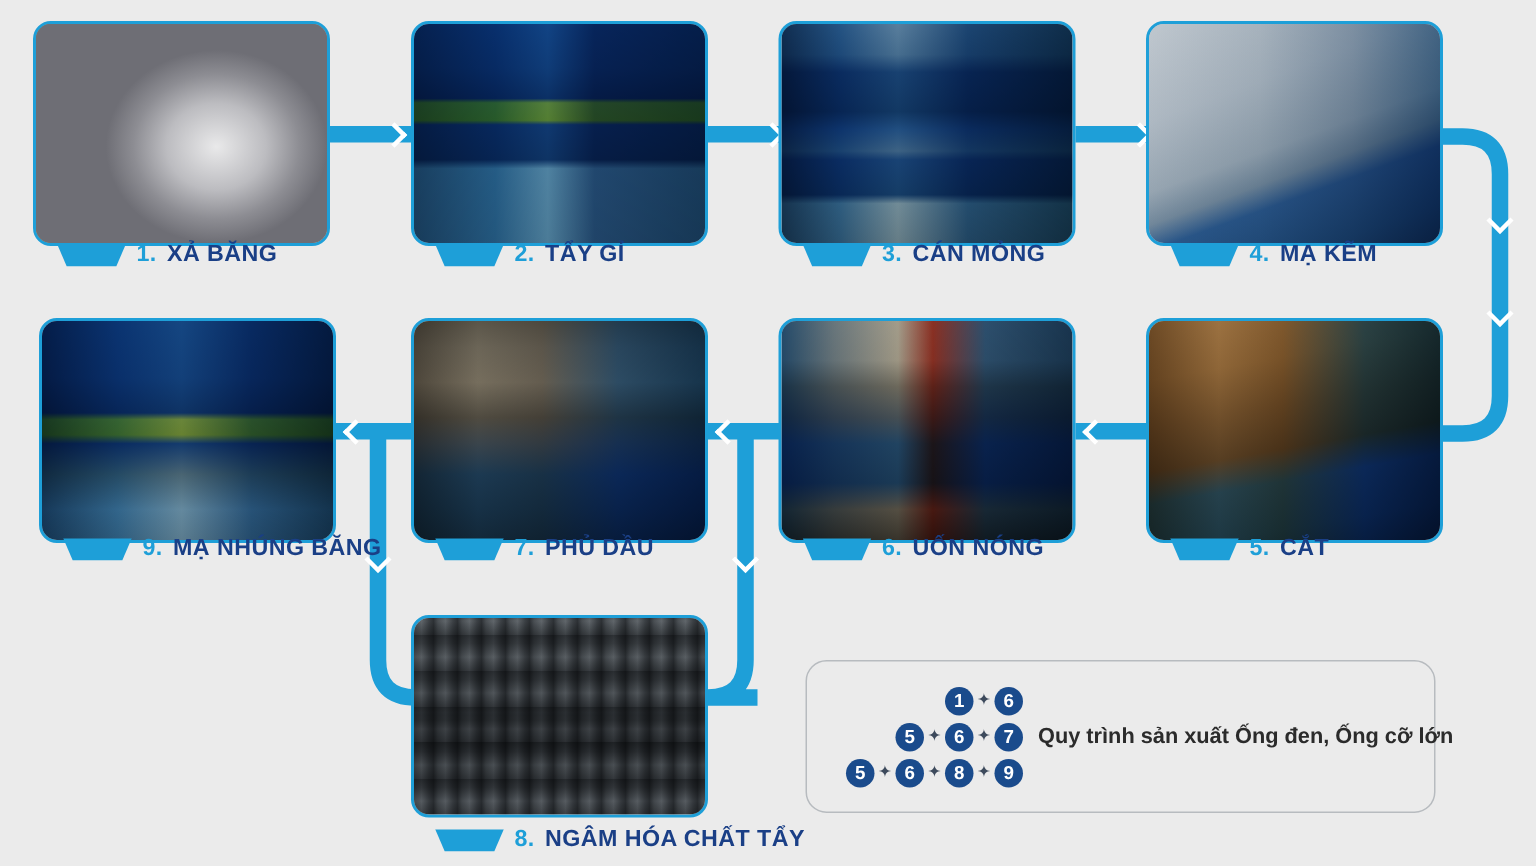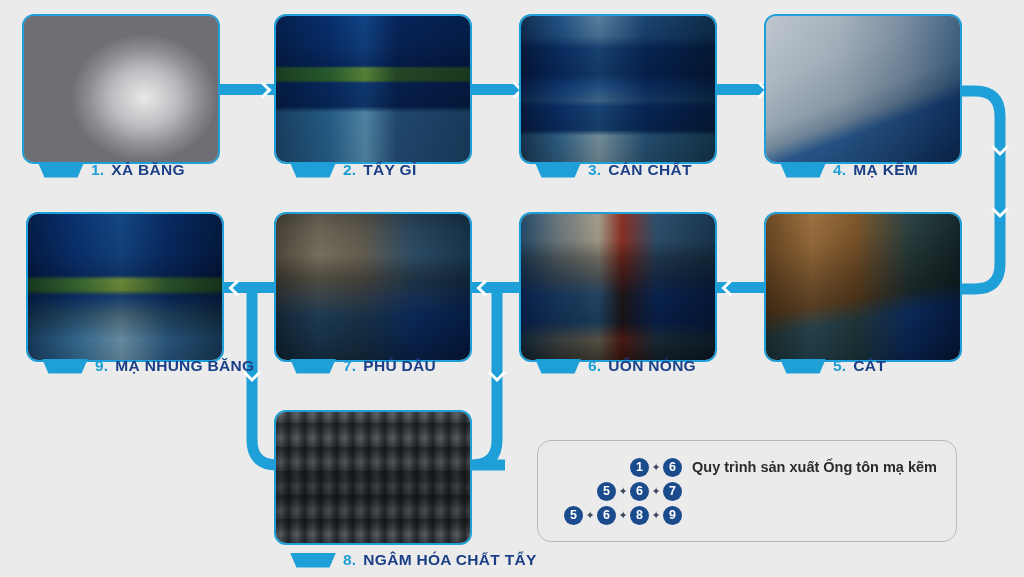--- a/index.html
+++ b/index.html
@@ -227,21 +227,21 @@
   <div class="hconn right" style="left:472px;top:84px;width:56px;">
     <span class="chev"></span>
   </div>
 
   <div class="card" style="left:519px;top:14px;width:198px;height:150px;">
     <div class="photo ph-roll"></div>
   </div>
   <div class="caption" style="left:535px;top:161px;">
     <span class="cap-arrow"></span>
     <span class="cap-num">3.</span>
-    <span class="cap-text">CÁN CHẤT</span>
+    <span class="cap-text">CÁN MỎNG</span>
   </div>
 
   <div class="hconn right" style="left:717px;top:84px;width:56px;">
     <span class="chev"></span>
   </div>
 
   <div class="card" style="left:764px;top:14px;width:198px;height:150px;">
     <div class="photo ph-zinc"></div>
   </div>
   <div class="caption" style="left:780px;top:161px;">
@@ -308,31 +308,31 @@
   </div>
 
   <div class="legend" style="left:537px;top:440px;width:420px;height:102px;">
 
     <div class="leg-row">
       <div class="leg-badges">
         <span class="badge">1</span>
         <span class="sep">✦</span>
         <span class="badge">6</span>
       </div>
-      <span class="leg-label">Quy trình sản xuất Ống tôn mạ kẽm</span>
     </div>
 
     <div class="leg-row">
       <div class="leg-badges">
         <span class="badge">5</span>
         <span class="sep">✦</span>
         <span class="badge">6</span>
         <span class="sep">✦</span>
         <span class="badge">7</span>
       </div>
+      <span class="leg-label">Quy trình sản xuất Ống đen, Ống cỡ lớn</span>
     </div>
 
     <div class="leg-row">
       <div class="leg-badges">
         <span class="badge">5</span>
         <span class="sep">✦</span>
         <span class="badge">6</span>
         <span class="sep">✦</span>
         <span class="badge">8</span>
         <span class="sep">✦</span>

